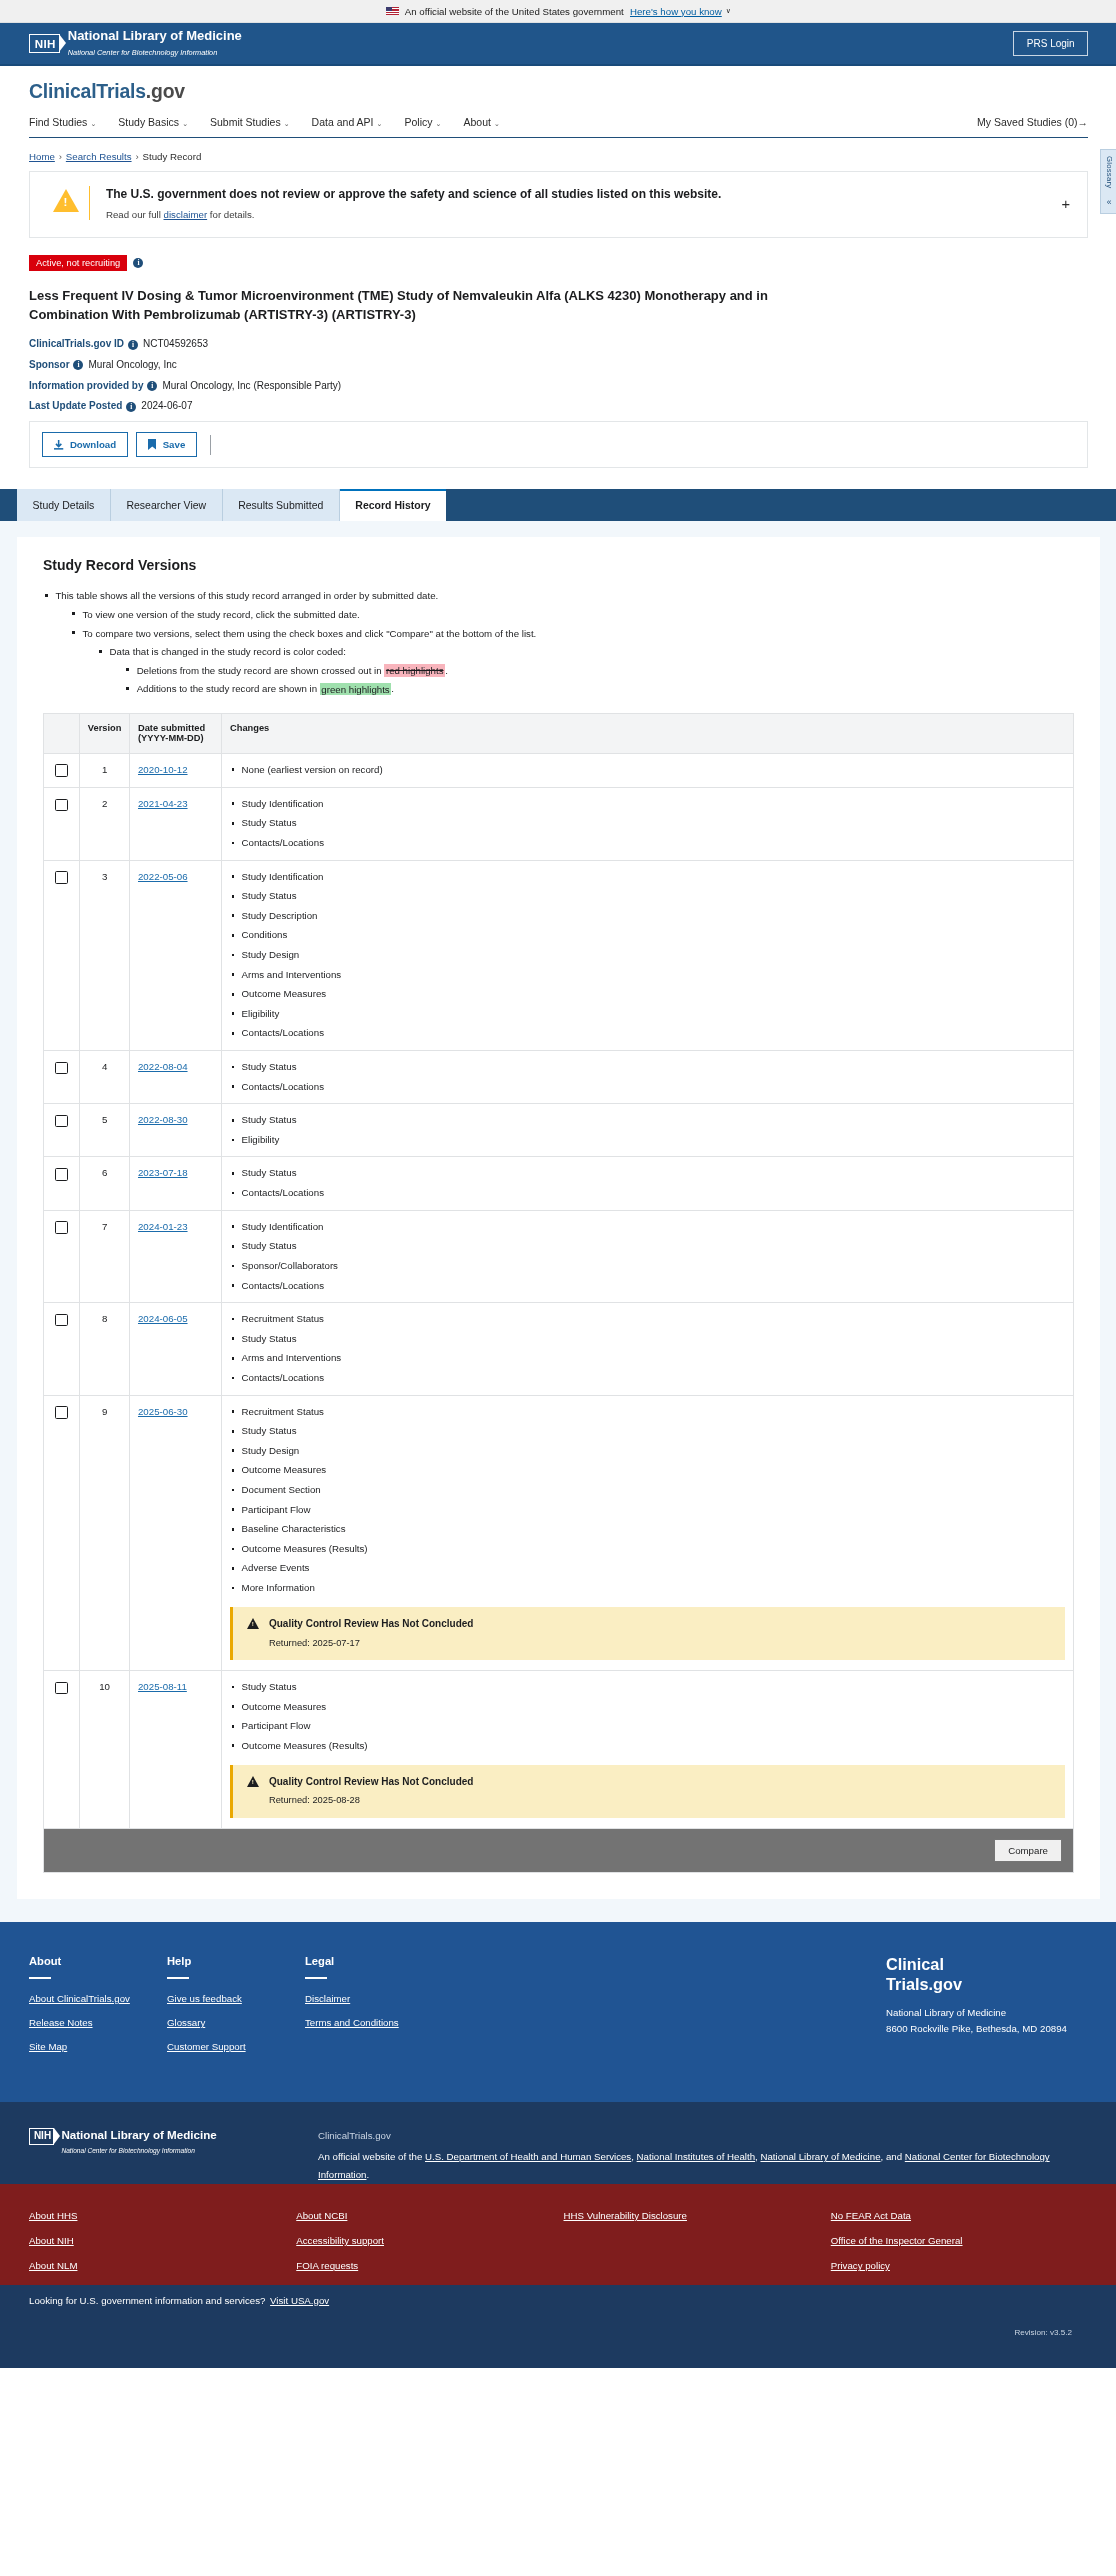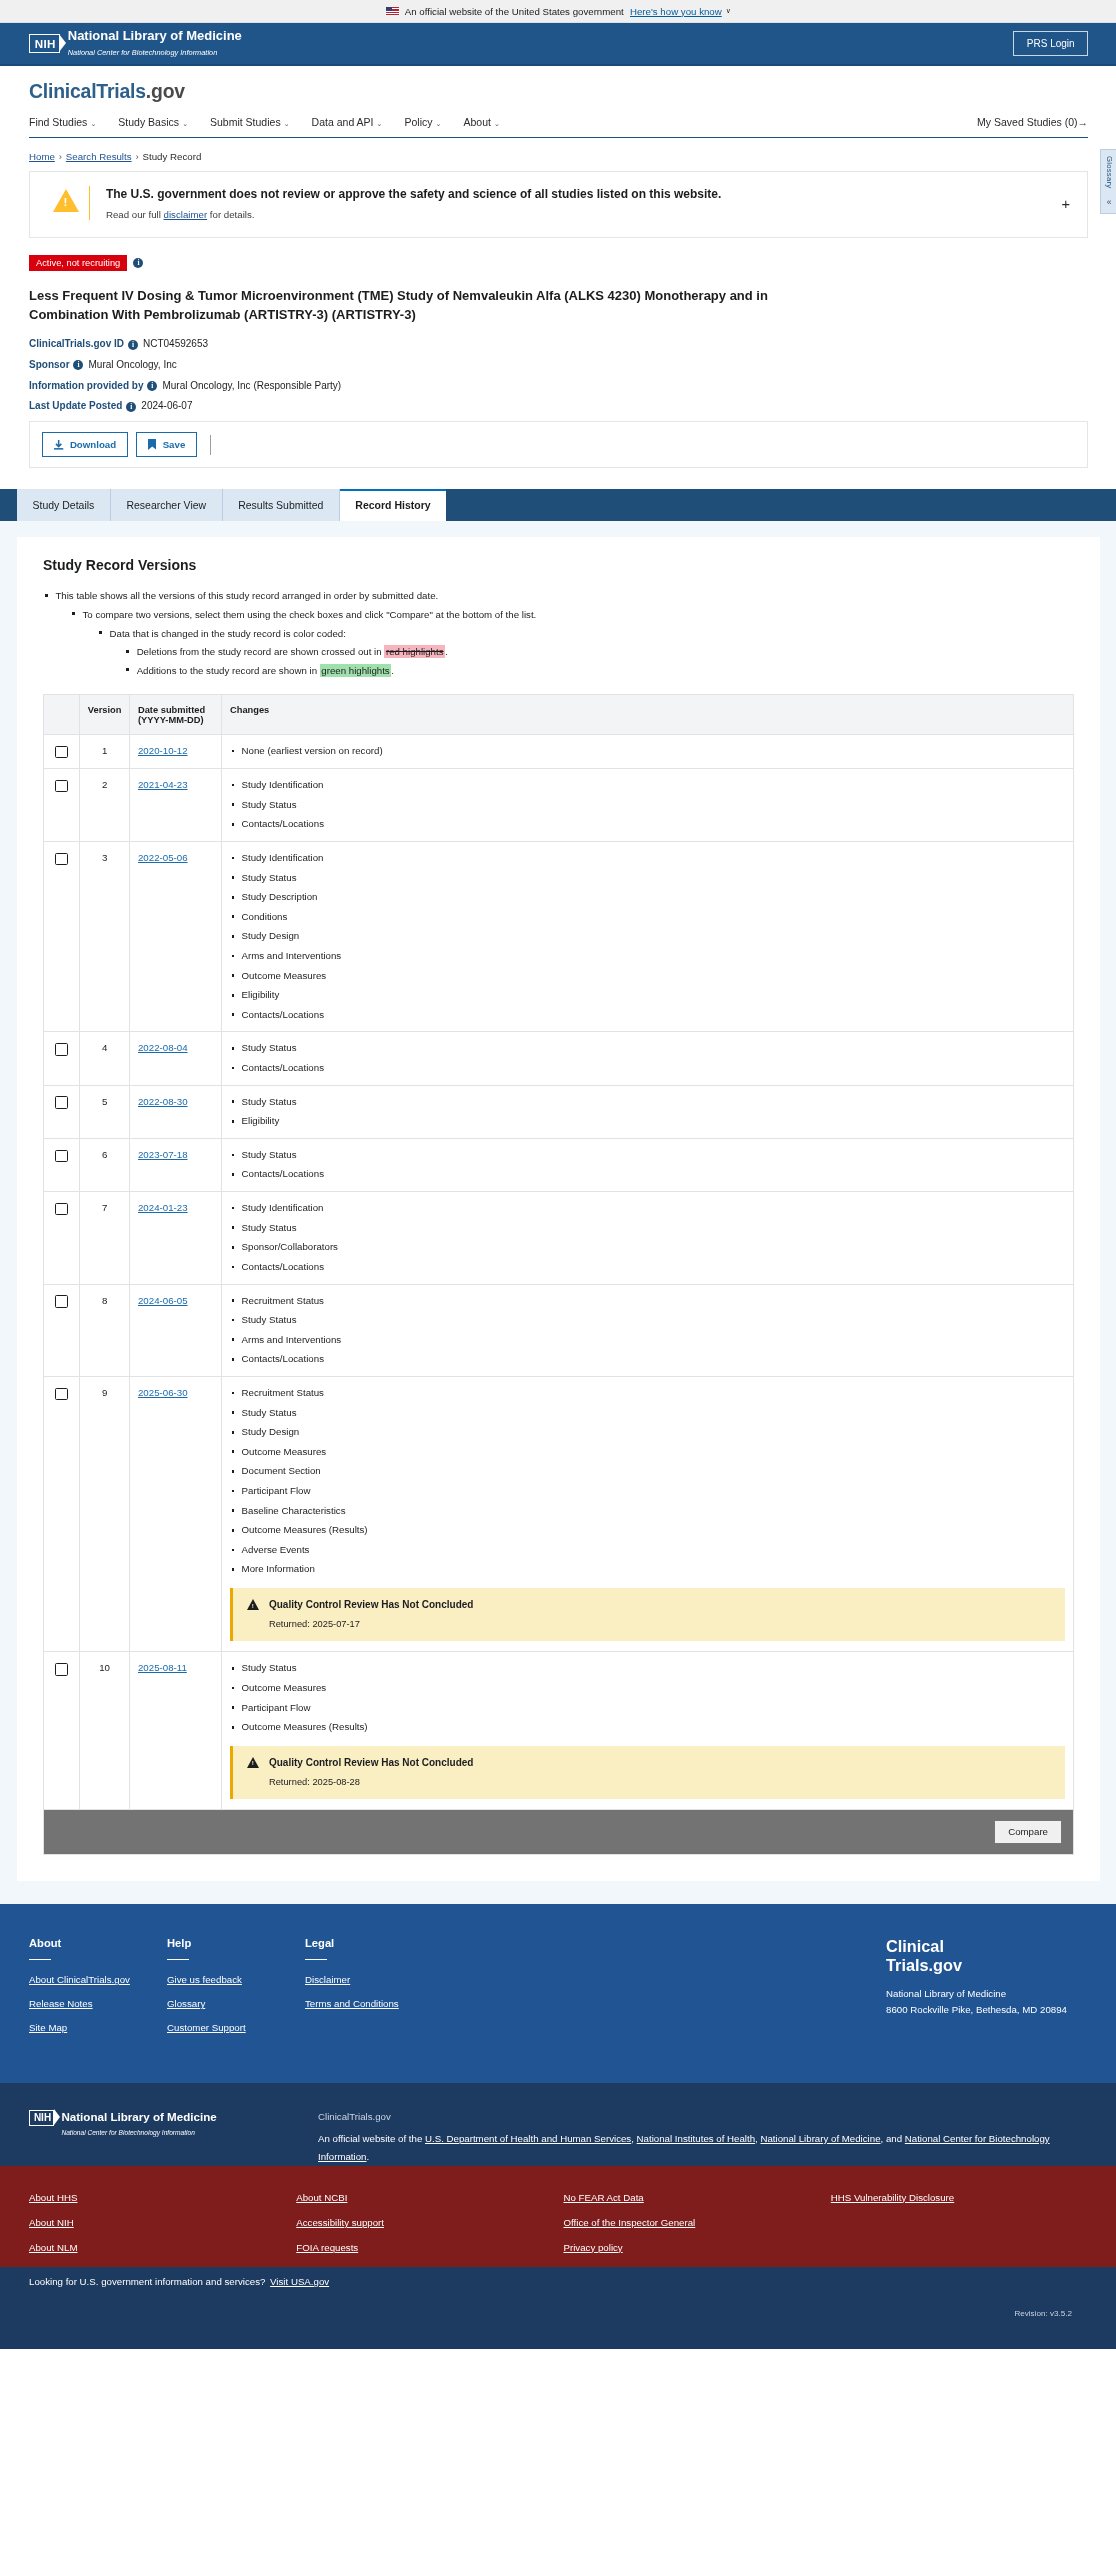--- a/index.html
+++ b/index.html
@@ -574,20 +574,23 @@
 <div class="panel">
   <div class="panel-inner">
     <div class="panel-title">Study Record Versions</div>
 
     <div class="notes">
       <ul>
         <li>
           <span>This table shows all the versions of this study record arranged in order by submitted date.</span>
           <ul>
             <li>
+              <span>To view one version of the study record, click the submitted date.</span>
+            </li>
+            <li>
               <span>To compare two versions, select them using the check boxes and click "Compare" at the bottom of the list.</span>
               <ul>
                 <li>
                   <span>Data that is changed in the study record is color coded:</span>
                   <ul>
                     <li>
                       <span>Deletions from the study record are shown crossed out in </span><span class="hl-red">red highlights</span><span>.</span>
                     </li>
                     <li>
                       <span>Additions to the study record are shown in </span><span class="hl-green">green highlights</span><span>.</span>
@@ -823,26 +826,26 @@
     <a href="#">About HHS</a>
     <a href="#">About NIH</a>
     <a href="#">About NLM</a>
   </div>
   <div class="flcol">
     <a href="#">About NCBI</a>
     <a href="#">Accessibility support</a>
     <a href="#">FOIA requests</a>
   </div>
   <div class="flcol">
+    <a href="#">HHS Vulnerability Disclosure</a>
+  </div>
+  <div class="flcol">
     <a href="#">No FEAR Act Data</a>
     <a href="#">Office of the Inspector General</a>
     <a href="#">Privacy policy</a>
   </div>
-  <div class="flcol">
-    <a href="#">HHS Vulnerability Disclosure</a>
-  </div>
 </div>
 
 <div class="footer-usa">
   <span>Looking for U.S. government information and services?</span><a href="#">Visit USA.gov</a>
 </div>
 <div class="footer-rev">Revision: v3.5.2</div>
 
 
 </body></html>

